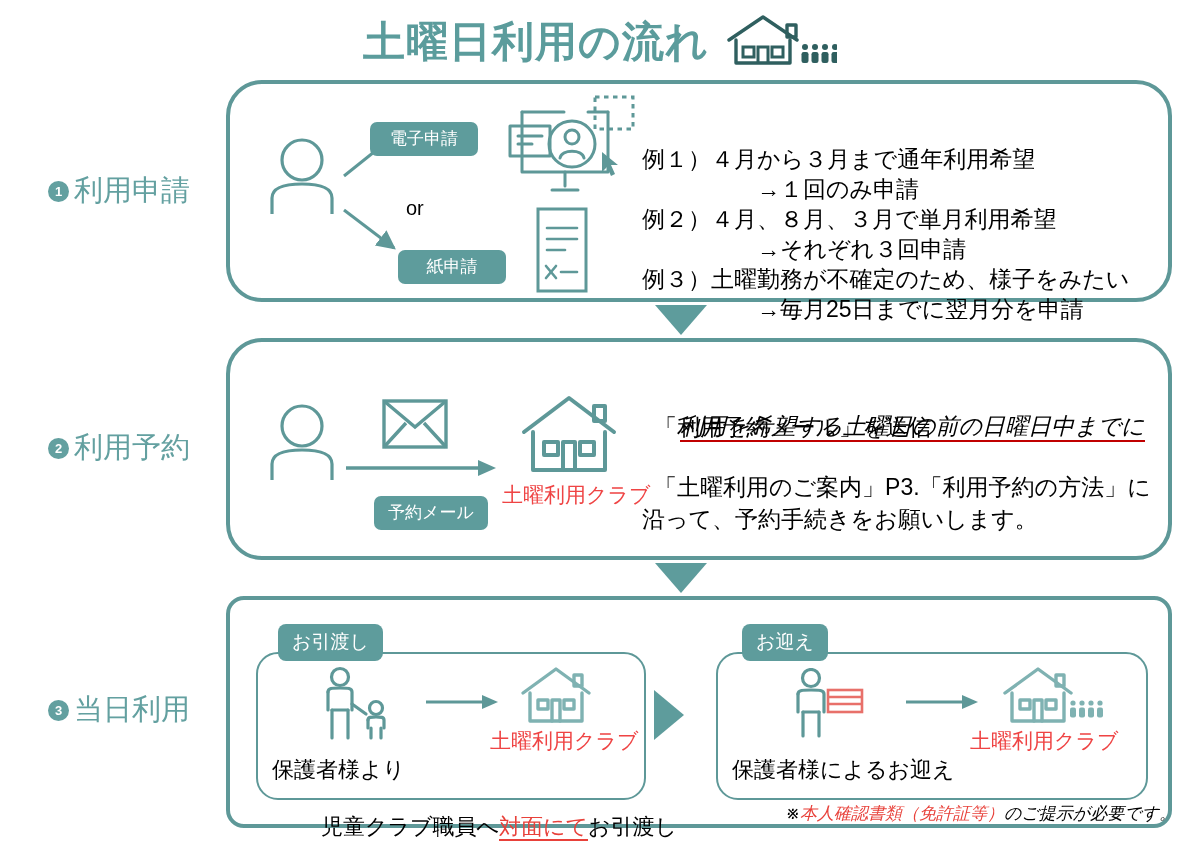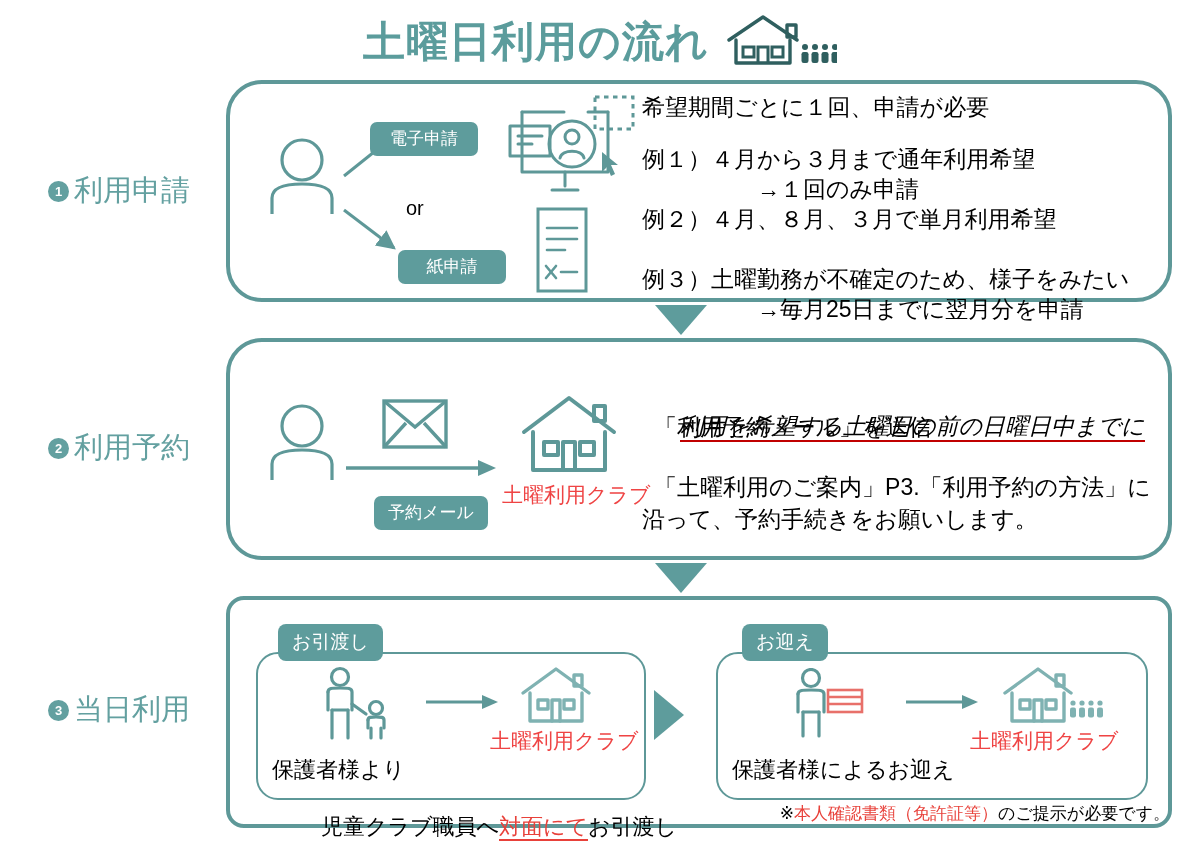--- a/index.html
+++ b/index.html
@@ -202,24 +202,24 @@
           <line x1="25" y1="22" x2="55" y2="22"></line>
           <line x1="25" y1="33" x2="55" y2="33"></line>
           <line x1="25" y1="44" x2="43" y2="44"></line>
           <line x1="39" y1="66" x2="55" y2="66"></line>
           <line x1="24" y1="60" x2="34" y2="72"></line>
           <line x1="34" y1="60" x2="24" y2="72"></line>
         </g>
       </svg>
     </span>
 
-    <div class="body-text" style="left:412px; top:8px;">希望期間ごとに１回、申請が必要</div>
     <div class="body-text" style="left:412px; top:60px;">例１）４月から３月まで通年利用希望</div>
     <div class="body-text" style="left:412px; top:90px;">　　　　　→１回のみ申請</div>
     <div class="body-text" style="left:412px; top:120px;">例２）４月、８月、３月で単月利用希望</div>
+    <div class="body-text" style="left:412px; top:150px;">　　　　　→それぞれ３回申請</div>
     <div class="body-text" style="left:412px; top:180px;">例３）土曜勤務が不確定のため、様子をみたい</div>
     <div class="body-text" style="left:412px; top:210px;">　　　　　→毎月25日までに翌月分を申請</div>
   </div>
 
   <span class="tri" style="left:655px; top:305px;">
     <svg width="52" height="30" viewBox="0 0 52 30">
         <path d="M0 0 L52 0 L26 30 z" fill="#5e9c9c"></path>
       </svg>
   </span>
 
@@ -394,19 +394,19 @@
             <circle cx="98" cy="37" r="2.6"></circle>
               <rect x="95" y="41.5" width="6" height="10" rx="2"></rect>
           </g>
         </svg>
       </span>
 
       <span class="club-label" style="left:252px; top:76px;">土曜利用クラブ</span>
 
       <div class="cap" style="left:14px; top:102px;">保護者様によるお迎え</div>
 
-      <div class="note-small" style="left:24px; top:130px;">
+      <div class="note-small" style="left:30px; top:130px;font-style:italic;">
         <span>※</span><span class="t-red">本人確認書類（免許証等）</span><span>のご提示が必要です。</span>
       </div>
     </div>
   </div>
 
 </div>
 
 </body></html>

